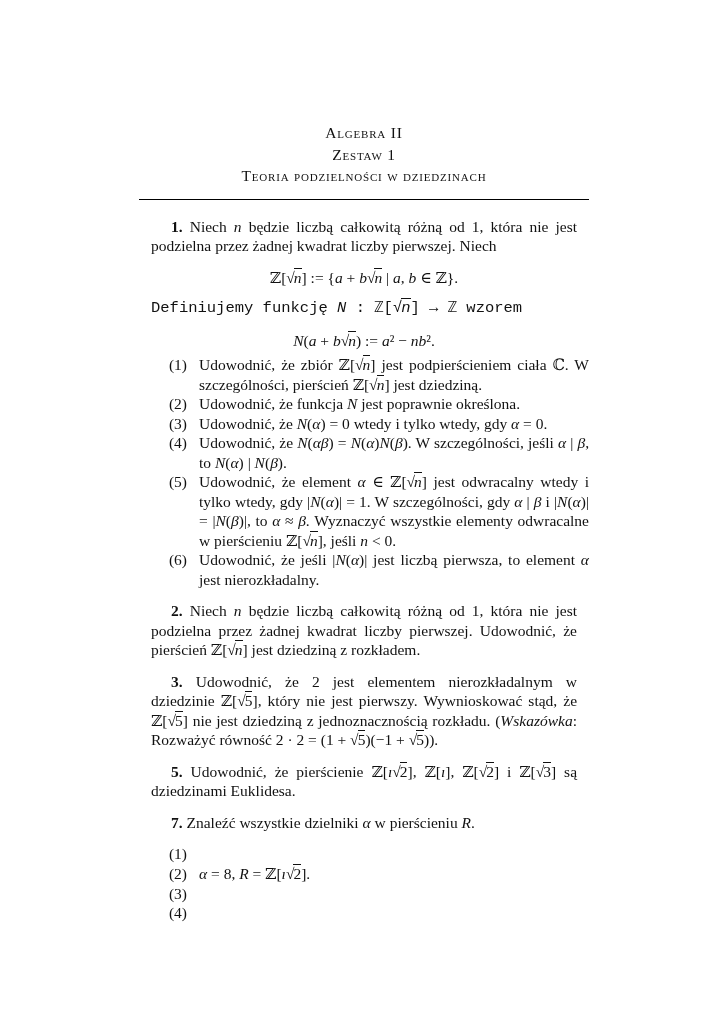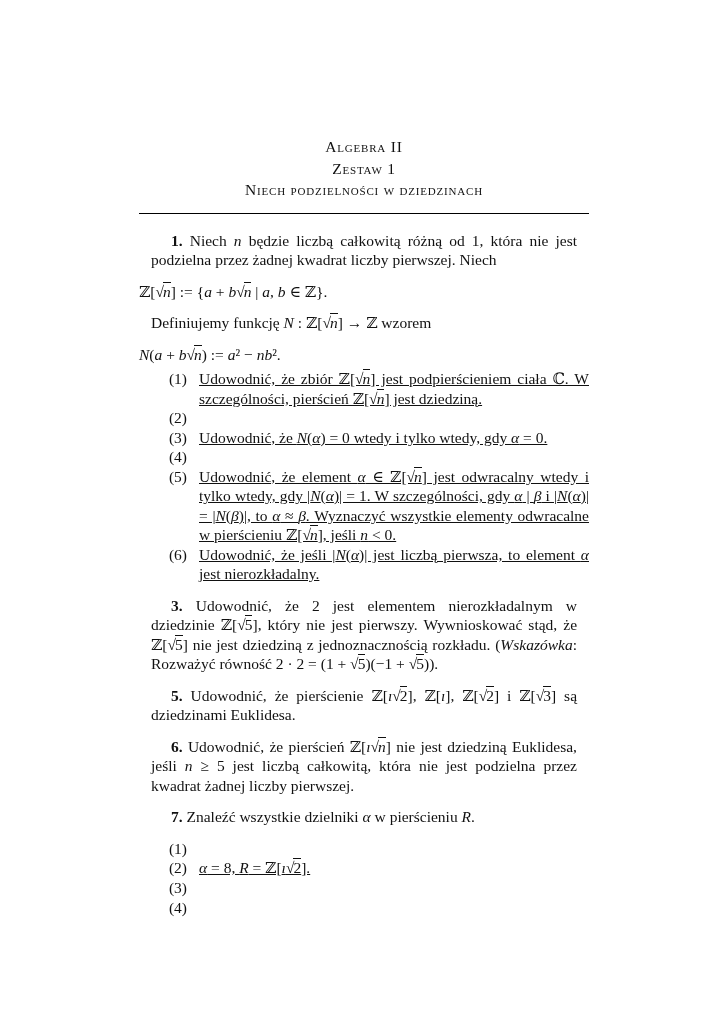--- a/index.html
+++ b/index.html
@@ -9,104 +9,106 @@
     width: 725px;
     height: 1024px;
     background: #ffffff;
     overflow: hidden;
     font-family: "Liberation Serif", "DejaVu Serif", serif;
     color: #111111;
   }
   .content {
     position: absolute;
     left: 139px;
-    top: 137px;
+    top: 123px;
     width: 450px;
     font-size: 15.5px;
     line-height: 1.26;
     text-align: justify;
   }
   .titleblock {
     text-align: center;
     font-variant: small-caps;
     letter-spacing: 0.8px;
   }
   .titleblock .tline { margin-bottom: 2px; }
   hr.rule {
     border: none;
     border-top: 1px solid #000;
     margin: 13px 0 17px 0;
   }
   p.par { text-indent: 20px; margin: 12px; }
-  p.noindent { text-indent: 0; }
+  p.noindent { text-indent: 0; font-family: Liberation Mono, monospace; }
   .display {
-    text-align: left;
+    text-align: center;
     text-indent: 0;
     margin: 5px 0;
   }
   .list { margin: 1px 0; }
   .li { display: flex; }
   .li .lab {
     flex: 0 0 60px;
     padding-right: 12px;
     text-align: right;
     white-space: nowrap;
   }
-  .li .txt { flex: 1; text-align: justify; text-decoration: underline; }
+  .li .txt { flex: 1; text-align: justify; }
   .ov { border-top: 1px solid currentColor; margin-left: -1px; }
   i { font-style: italic; }
   b { font-weight: bold; }
 </style>
 </head>
 <body>
 
 <div class="page">
   <div class="content">
 
     <div class="titleblock">
       <div class="tline">Algebra II</div>
       <div class="tline">Zestaw 1</div>
-      <div class="tline">Niech podzielności w dziedzinach</div>
+      <div class="tline">Teoria podzielności w dziedzinach</div>
     </div>
 
     <hr class="rule">
 
     <p class="par"><b>1.</b> Niech <i>n</i> będzie liczbą całkowitą różną od 1, która nie jest podzielna przez żadnej kwadrat liczby pierwszej. Niech</p>
     <div class="display">ℤ[√<span class="ov"><i>n</i></span>] := {<i>a</i> + <i>b</i>√<span class="ov"><i>n</i></span> | <i>a</i>, <i>b</i> ∈ ℤ}.</div>
     <p class="par noindent">Definiujemy funkcję <i>N</i> : ℤ[√<span class="ov"><i>n</i></span>] → ℤ wzorem</p>
     <div class="display"><i>N</i>(<i>a</i> + <i>b</i>√<span class="ov"><i>n</i></span>) := <i>a</i>² − <i>nb</i>².</div>
 
     <div class="list">
       <div class="li">
         <span class="lab">(1)</span>
         <span class="txt">Udowodnić, że zbiór ℤ[√<span class="ov"><i>n</i></span>] jest podpierścieniem ciała ℂ. W szczególności, pierścień ℤ[√<span class="ov"><i>n</i></span>] jest dziedziną.</span>
       </div>
       <div class="li">
         <span class="lab">(2)</span>
+        <span class="txt">Udowodnić, że funkcja <i>N</i> jest poprawnie określona.</span>
       </div>
       <div class="li">
         <span class="lab">(3)</span>
         <span class="txt">Udowodnić, że <i>N</i>(<i>α</i>) = 0 wtedy i tylko wtedy, gdy <i>α</i> = 0.</span>
       </div>
       <div class="li">
         <span class="lab">(4)</span>
+        <span class="txt">Udowodnić, że <i>N</i>(<i>αβ</i>) = <i>N</i>(<i>α</i>)<i>N</i>(<i>β</i>). W szczególności, jeśli <i>α</i> | <i>β</i>, to <i>N</i>(<i>α</i>) | <i>N</i>(<i>β</i>).</span>
       </div>
       <div class="li">
         <span class="lab">(5)</span>
         <span class="txt">Udowodnić, że element <i>α</i> ∈ ℤ[√<span class="ov"><i>n</i></span>] jest odwracalny wtedy i tylko wtedy, gdy |<i>N</i>(<i>α</i>)| = 1. W szczególności, gdy <i>α</i> | <i>β</i> i |<i>N</i>(<i>α</i>)| = |<i>N</i>(<i>β</i>)|, to <i>α</i> ≈ <i>β</i>. Wyznaczyć wszystkie elementy odwracalne w pierścieniu ℤ[√<span class="ov"><i>n</i></span>], jeśli <i>n</i> &lt; 0.</span>
       </div>
       <div class="li">
         <span class="lab">(6)</span>
         <span class="txt">Udowodnić, że jeśli |<i>N</i>(<i>α</i>)| jest liczbą pierwsza, to element <i>α</i> jest nierozkładalny.</span>
       </div>
     </div>
 
+    <p class="par"><b>2.</b> Niech <i>n</i> będzie liczbą całkowitą różną od 1, która nie jest podzielna przez żadnej kwadrat liczby pierwszej. Udowodnić, że pierścień ℤ[√<span class="ov"><i>n</i></span>] jest dziedziną z rozkładem.</p>
     <p class="par"><b>3.</b> Udowodnić, że 2 jest elementem nierozkładalnym w dziedzinie ℤ[√<span class="ov">5</span>], który nie jest pierwszy. Wywnioskować stąd, że ℤ[√<span class="ov">5</span>] nie jest dziedziną z jednoznacznością rozkładu. (<i>Wskazówka</i>: Rozważyć równość 2 · 2 = (1 + √<span class="ov">5</span>)(−1 + √<span class="ov">5</span>)).</p>
     <p class="par"><b>5.</b> Udowodnić, że pierścienie ℤ[<i>ı</i>√<span class="ov">2</span>], ℤ[<i>ı</i>], ℤ[√<span class="ov">2</span>] i ℤ[√<span class="ov">3</span>] są dziedzinami Euklidesa.</p>
-    <p class="par"><b>6.</b> Udowodnić, że pierścień ℤ[<i>ı</i>√<span class="ov"><i>n</i></span>] nie jest dziedziną Euklidesa, jeśli <i>n</i> ≥ 5 jest liczbą całkowitą, która nie jest podzielna przez kwadrat żadnej liczby pierwszej.</p>
     <p class="par"><b>7.</b> Znaleźć wszystkie dzielniki <i>α</i> w pierścieniu <i>R</i>.</p>
 
     <div class="list">
       <div class="li">
         <span class="lab">(1)</span>
       </div>
       <div class="li">
         <span class="lab">(2)</span>
         <span class="txt"><i>α</i> = 8, <i>R</i> = ℤ[<i>ı</i>√<span class="ov">2</span>].</span>
       </div>

